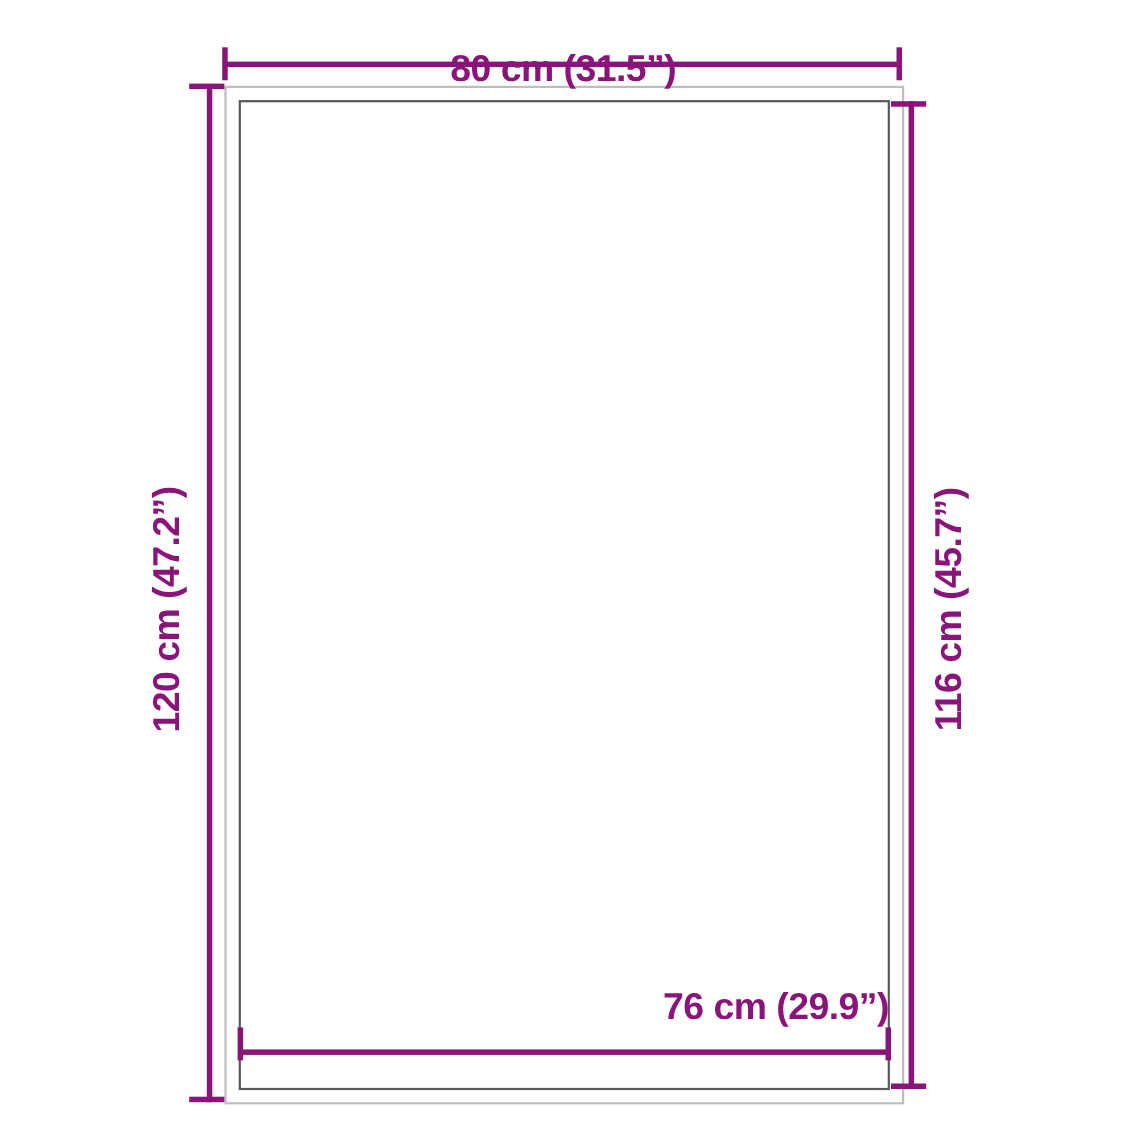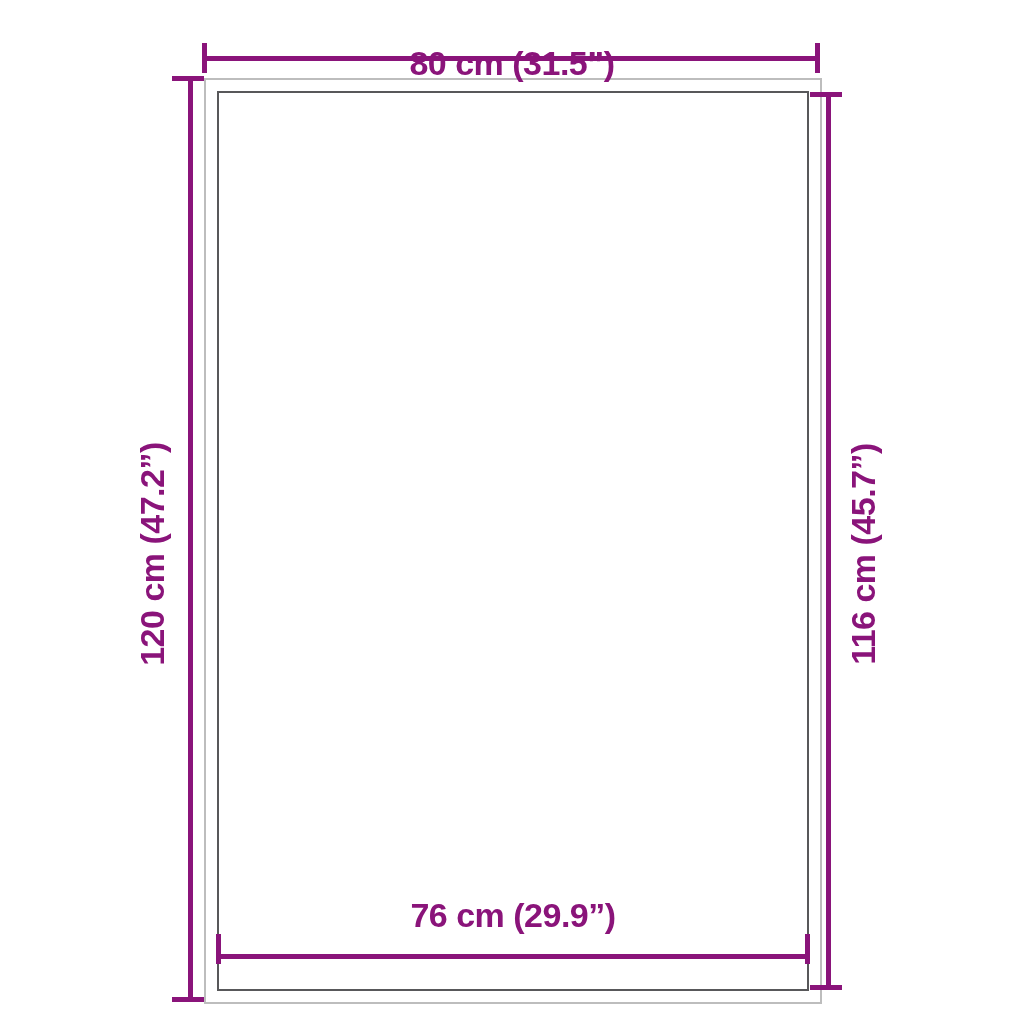--- a/index.html
+++ b/index.html
@@ -55,21 +55,21 @@
     white-space: nowrap;
     line-height: 1;
   }
   .label-top {
     left: 204px; top: 14px; width: 616px;
     text-align: center;
     margin-top: 32px;
   }
   .label-bottom {
     left: 218px; top: 898px; width: 590px;
-    text-align: center;
+    text-align: right;
   }
   .label-left {
     left: 152px; top: 554px;
     transform: translate(-50%, -50%) rotate(-90deg);
   }
   .label-right {
     left: 863px; top: 554px;
     transform: translate(-50%, -50%) rotate(-90deg);
   }
 </style>

